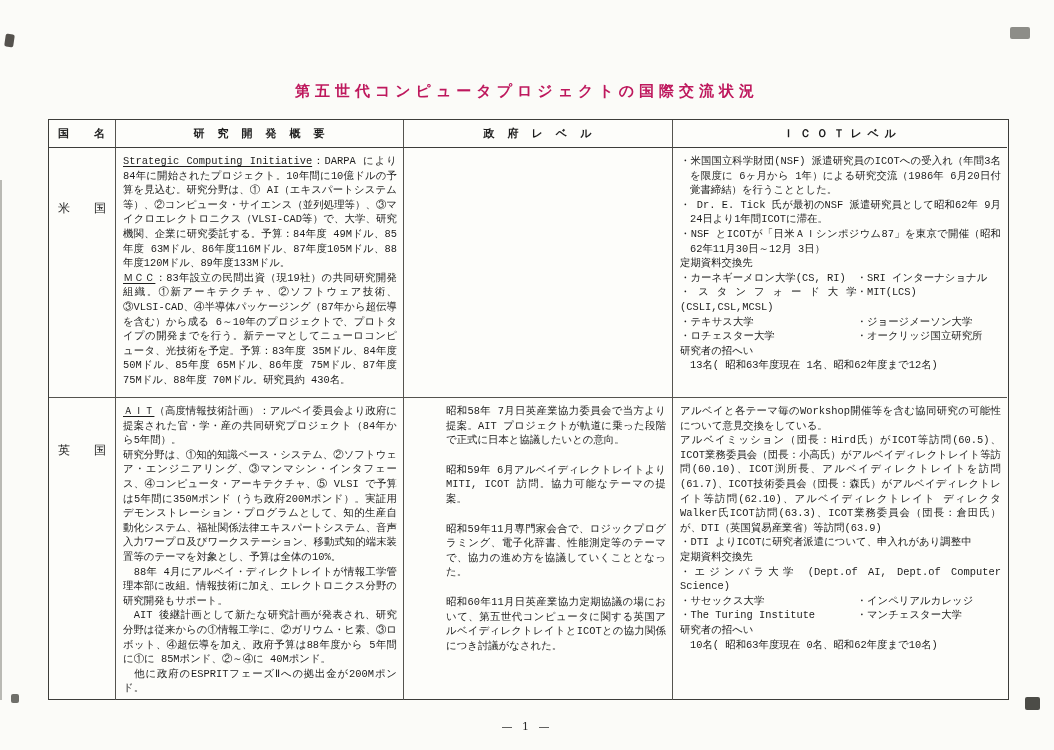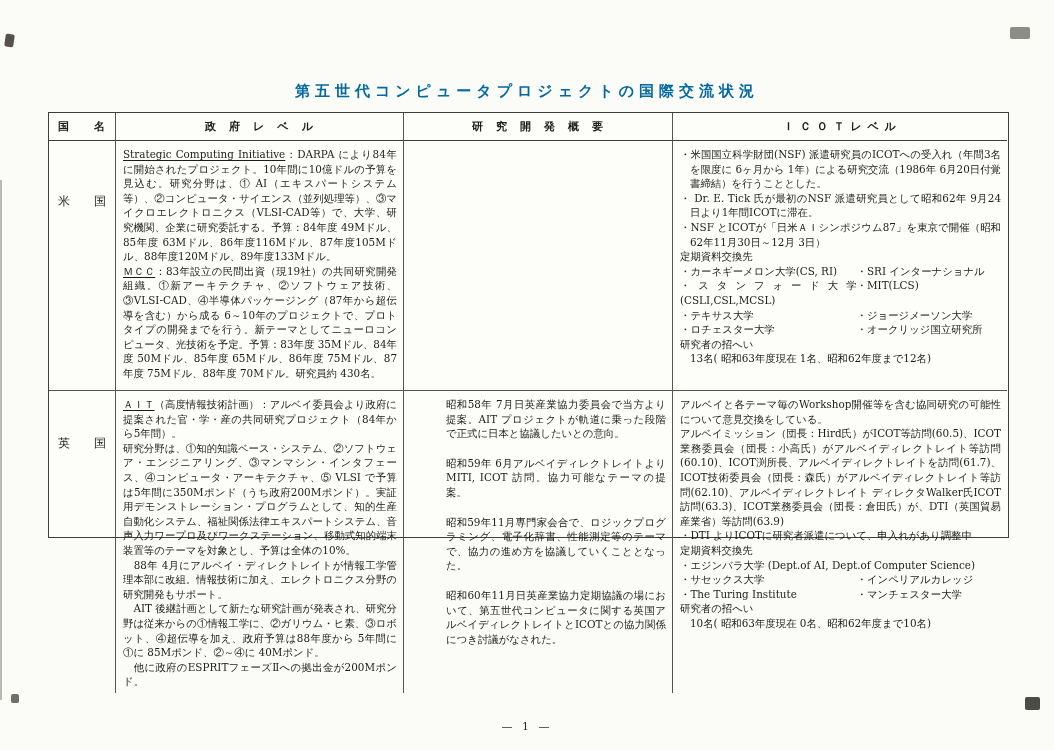--- a/index.html
+++ b/index.html
@@ -8,25 +8,25 @@
     position:relative;
     background:#f6f6f3;
     font-family:"DejaVu Serif", serif;
     color:#1c1c1c;
     overflow:hidden;
   }
   .scan-page { position:absolute; inset:0; background:#fbfbf8; }
   .doc-title {
     position:absolute; top:82px; left:0; width:100%;
     text-align:center; font-size:15px; font-weight:bold;
-    letter-spacing:5px; color:#0369a1;
+    letter-spacing:5px; color:#be185d;
   }
   .xtable {
-    position:absolute; left:48px; top:112px;
-    width:961px; height:426px;
+    position:absolute; left:48px; top:119px;
+    width:961px; height:581px;
     border:1.5px solid #3d3d3a;
     display:grid;
     grid-template-columns:67px 288px 269px 334px;
     grid-template-rows:28px 250px 302px;
     background:#fdfdfa;
   }
   .cell {
     border-right:1px solid #55544f;
     border-bottom:1px solid #55544f;
     overflow:hidden;
@@ -43,20 +43,21 @@
     display:flex; justify-content:center;
     font-size:12px; font-weight:normal;
     white-space:nowrap;
   }
   .country-usa { padding-top:52px; }
   .country-uk  { padding-top:44px; }
   .txt {
     font-size:10.4px; line-height:14.6px;
     text-align:justify;
     padding:6px 6px 0 7px;
+    font-family:Liberation Mono, monospace;
   }
   .txt p { margin:0; }
   .lead { text-decoration:underline; text-underline-offset:2px; }
   .gov p { margin-bottom:15px;margin-left:35px; }
   .hang { padding-left:10px; text-indent:-10px; }
   .pair { display:flex; }
   .pair .pl { width:55%; }
   .pair .pr { flex:1; }
   .indent1 { padding-left:10px; }
   .page-number {
@@ -73,22 +74,22 @@
 </head>
 <body>
 
 <div class="scan-page">
 
   <div class="doc-title">第五世代コンピュータプロジェクトの国際交流状況</div>
 
   <div class="xtable">
 
     <div class="cell hdr">国　　名</div>
+    <div class="cell hdr">研　究　開　発　概　要</div>
     <div class="cell hdr">政　府　レ　ベ　ル</div>
-    <div class="cell hdr">研　究　開　発　概　要</div>
     <div class="cell hdr lastcol">Ｉ Ｃ Ｏ Ｔ レ ベ ル</div>
 
     <div class="cell country-cell country-usa">米　　国</div>
 
     <div class="cell txt">
       <p><span class="lead">Strategic Computing Initiative</span><span>：DARPA により84年に開始されたプロジェクト。10年間に10億ドルの予算を見込む。研究分野は、① AI（エキスパートシステム等）、②コンピュータ・サイエンス（並列処理等）、③マイクロエレクトロニクス（VLSI-CAD等）で、大学、研究機関、企業に研究委託する。予算：84年度 49Mドル、85年度 63Mドル、86年度116Mドル、87年度105Mドル、88年度120Mドル、89年度133Mドル。</span></p>
       <p><span class="lead">ＭＣＣ</span><span>：83年設立の民間出資（現19社）の共同研究開発組織。①新アーキテクチャ、②ソフトウェア技術、③VLSI-CAD、④半導体パッケージング（87年から超伝導を含む）から成る 6～10年のプロジェクトで、プロトタイプの開発までを行う。新テーマとしてニューロコンピュータ、光技術を予定。予算：83年度 35Mドル、84年度 50Mドル、85年度 65Mドル、86年度 75Mドル、87年度 75Mドル、88年度 70Mドル。研究員約 430名。</span></p>
     </div>
 
     <div class="cell txt"></div>

